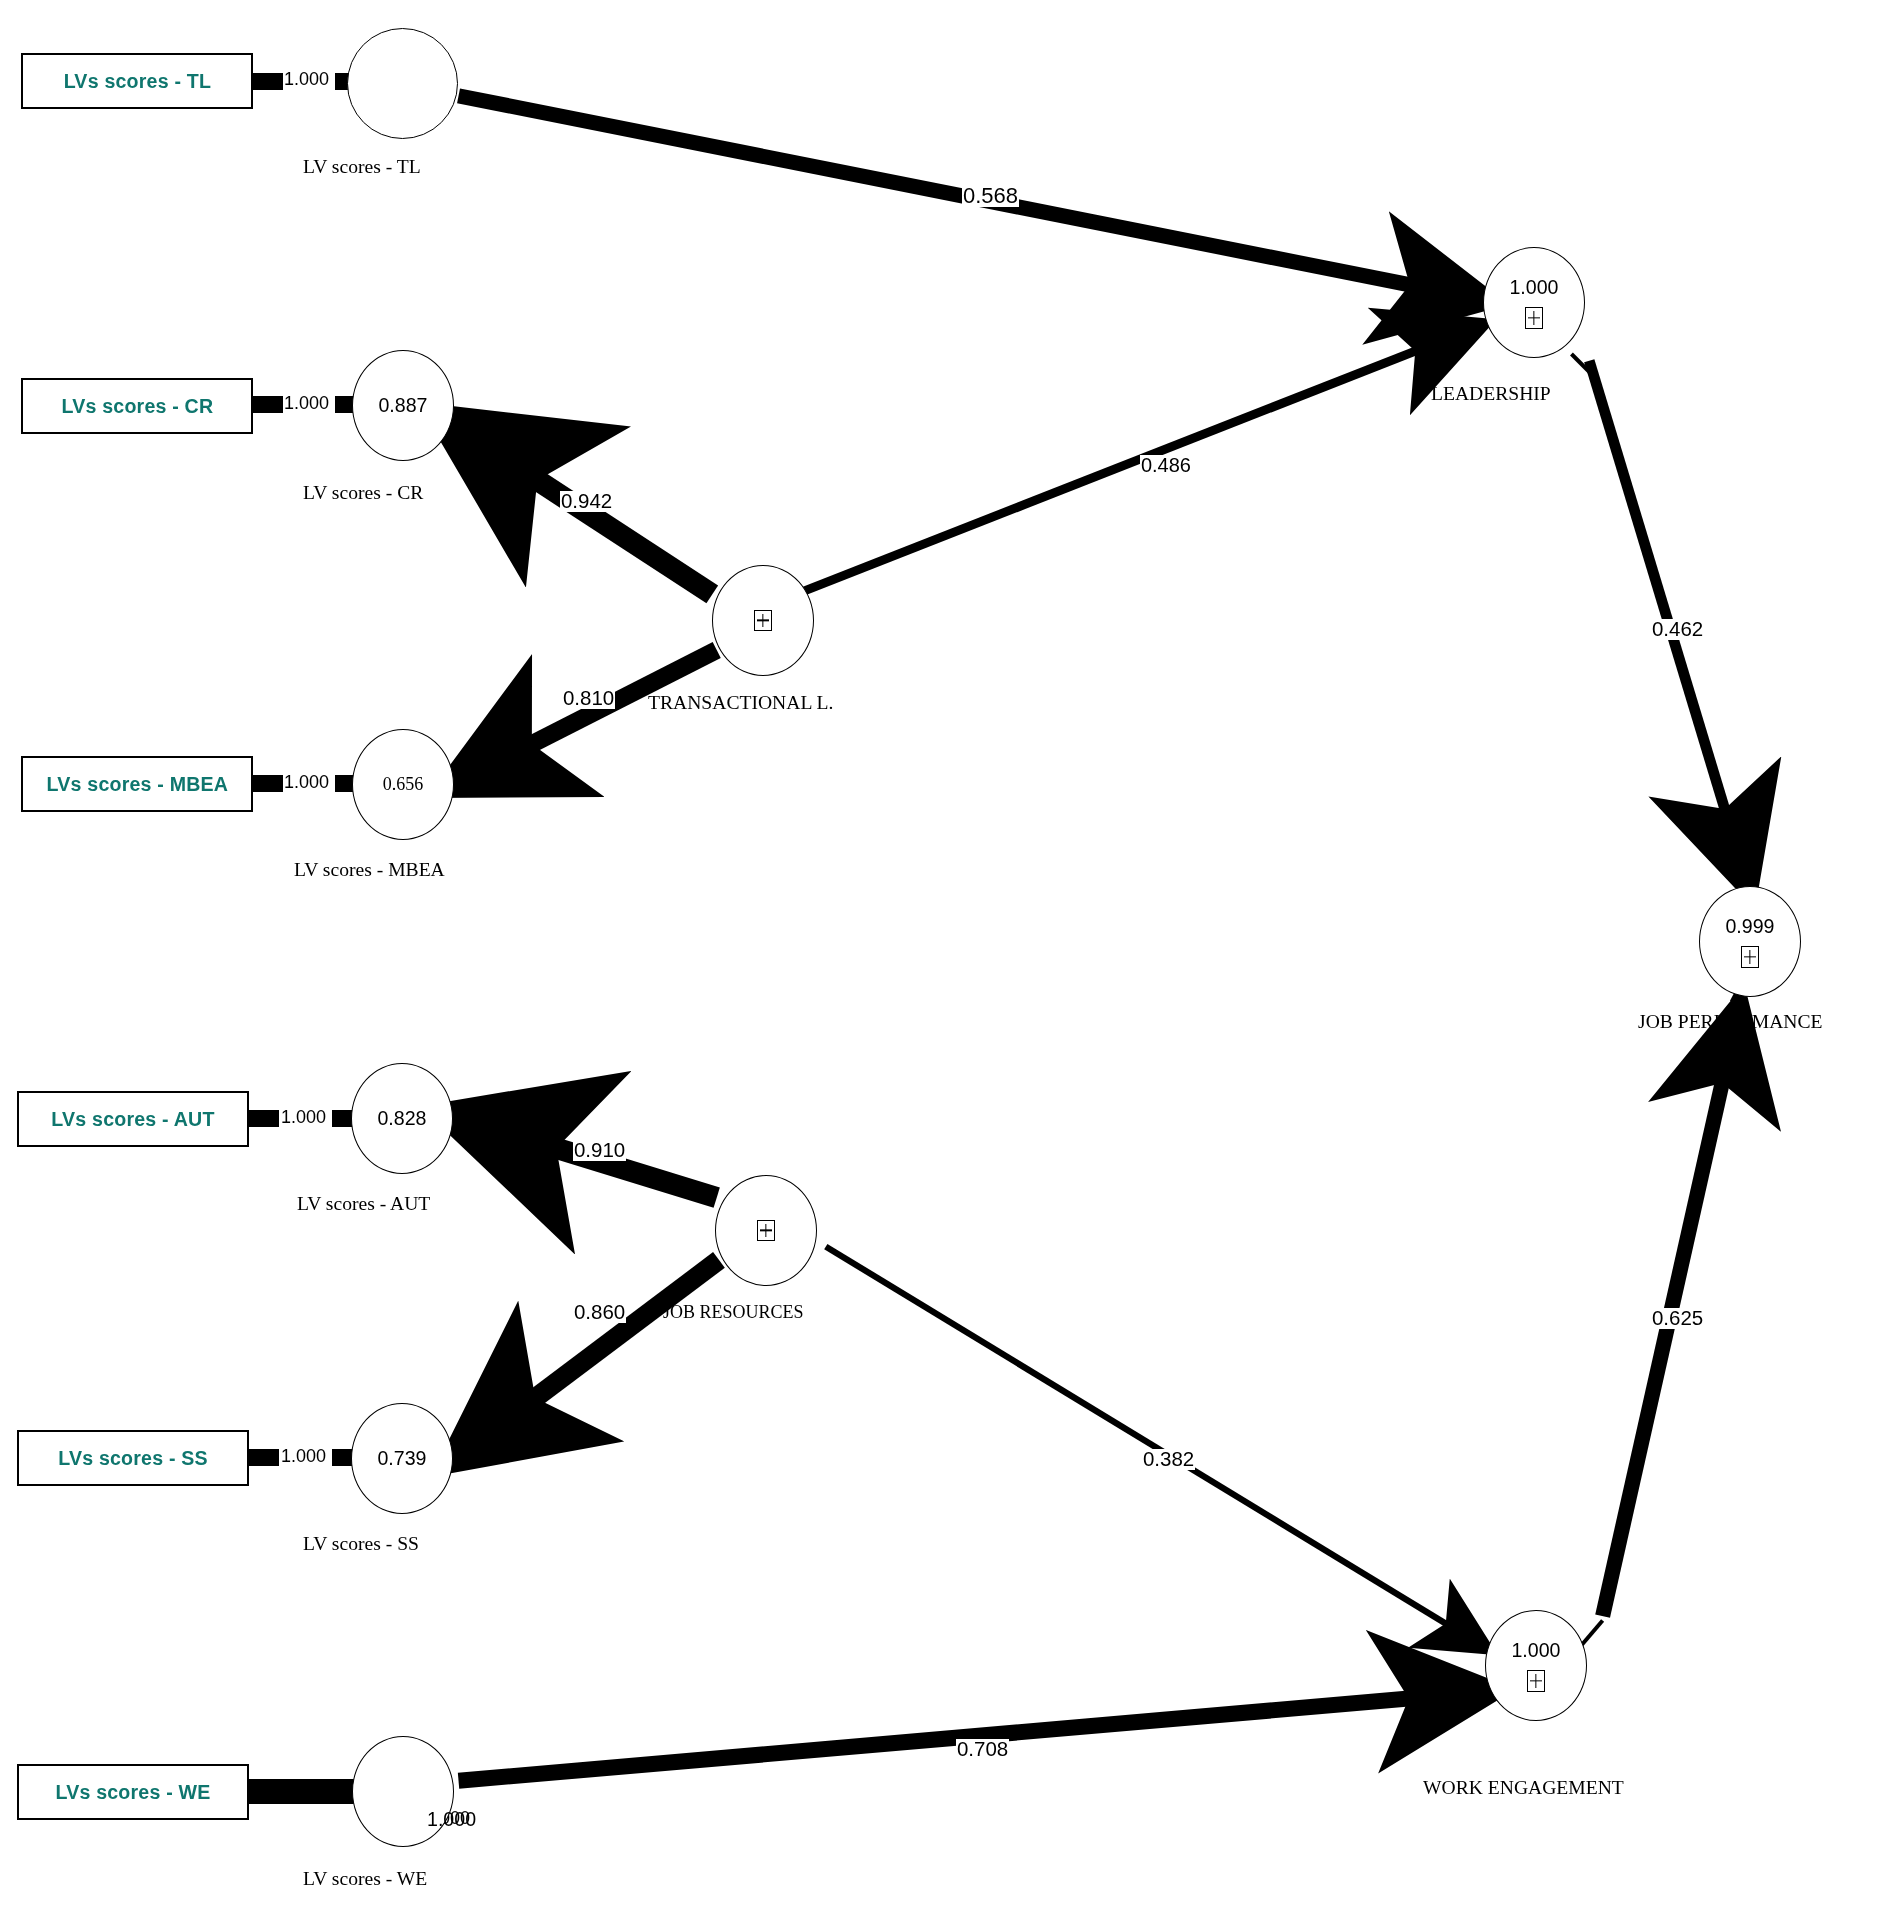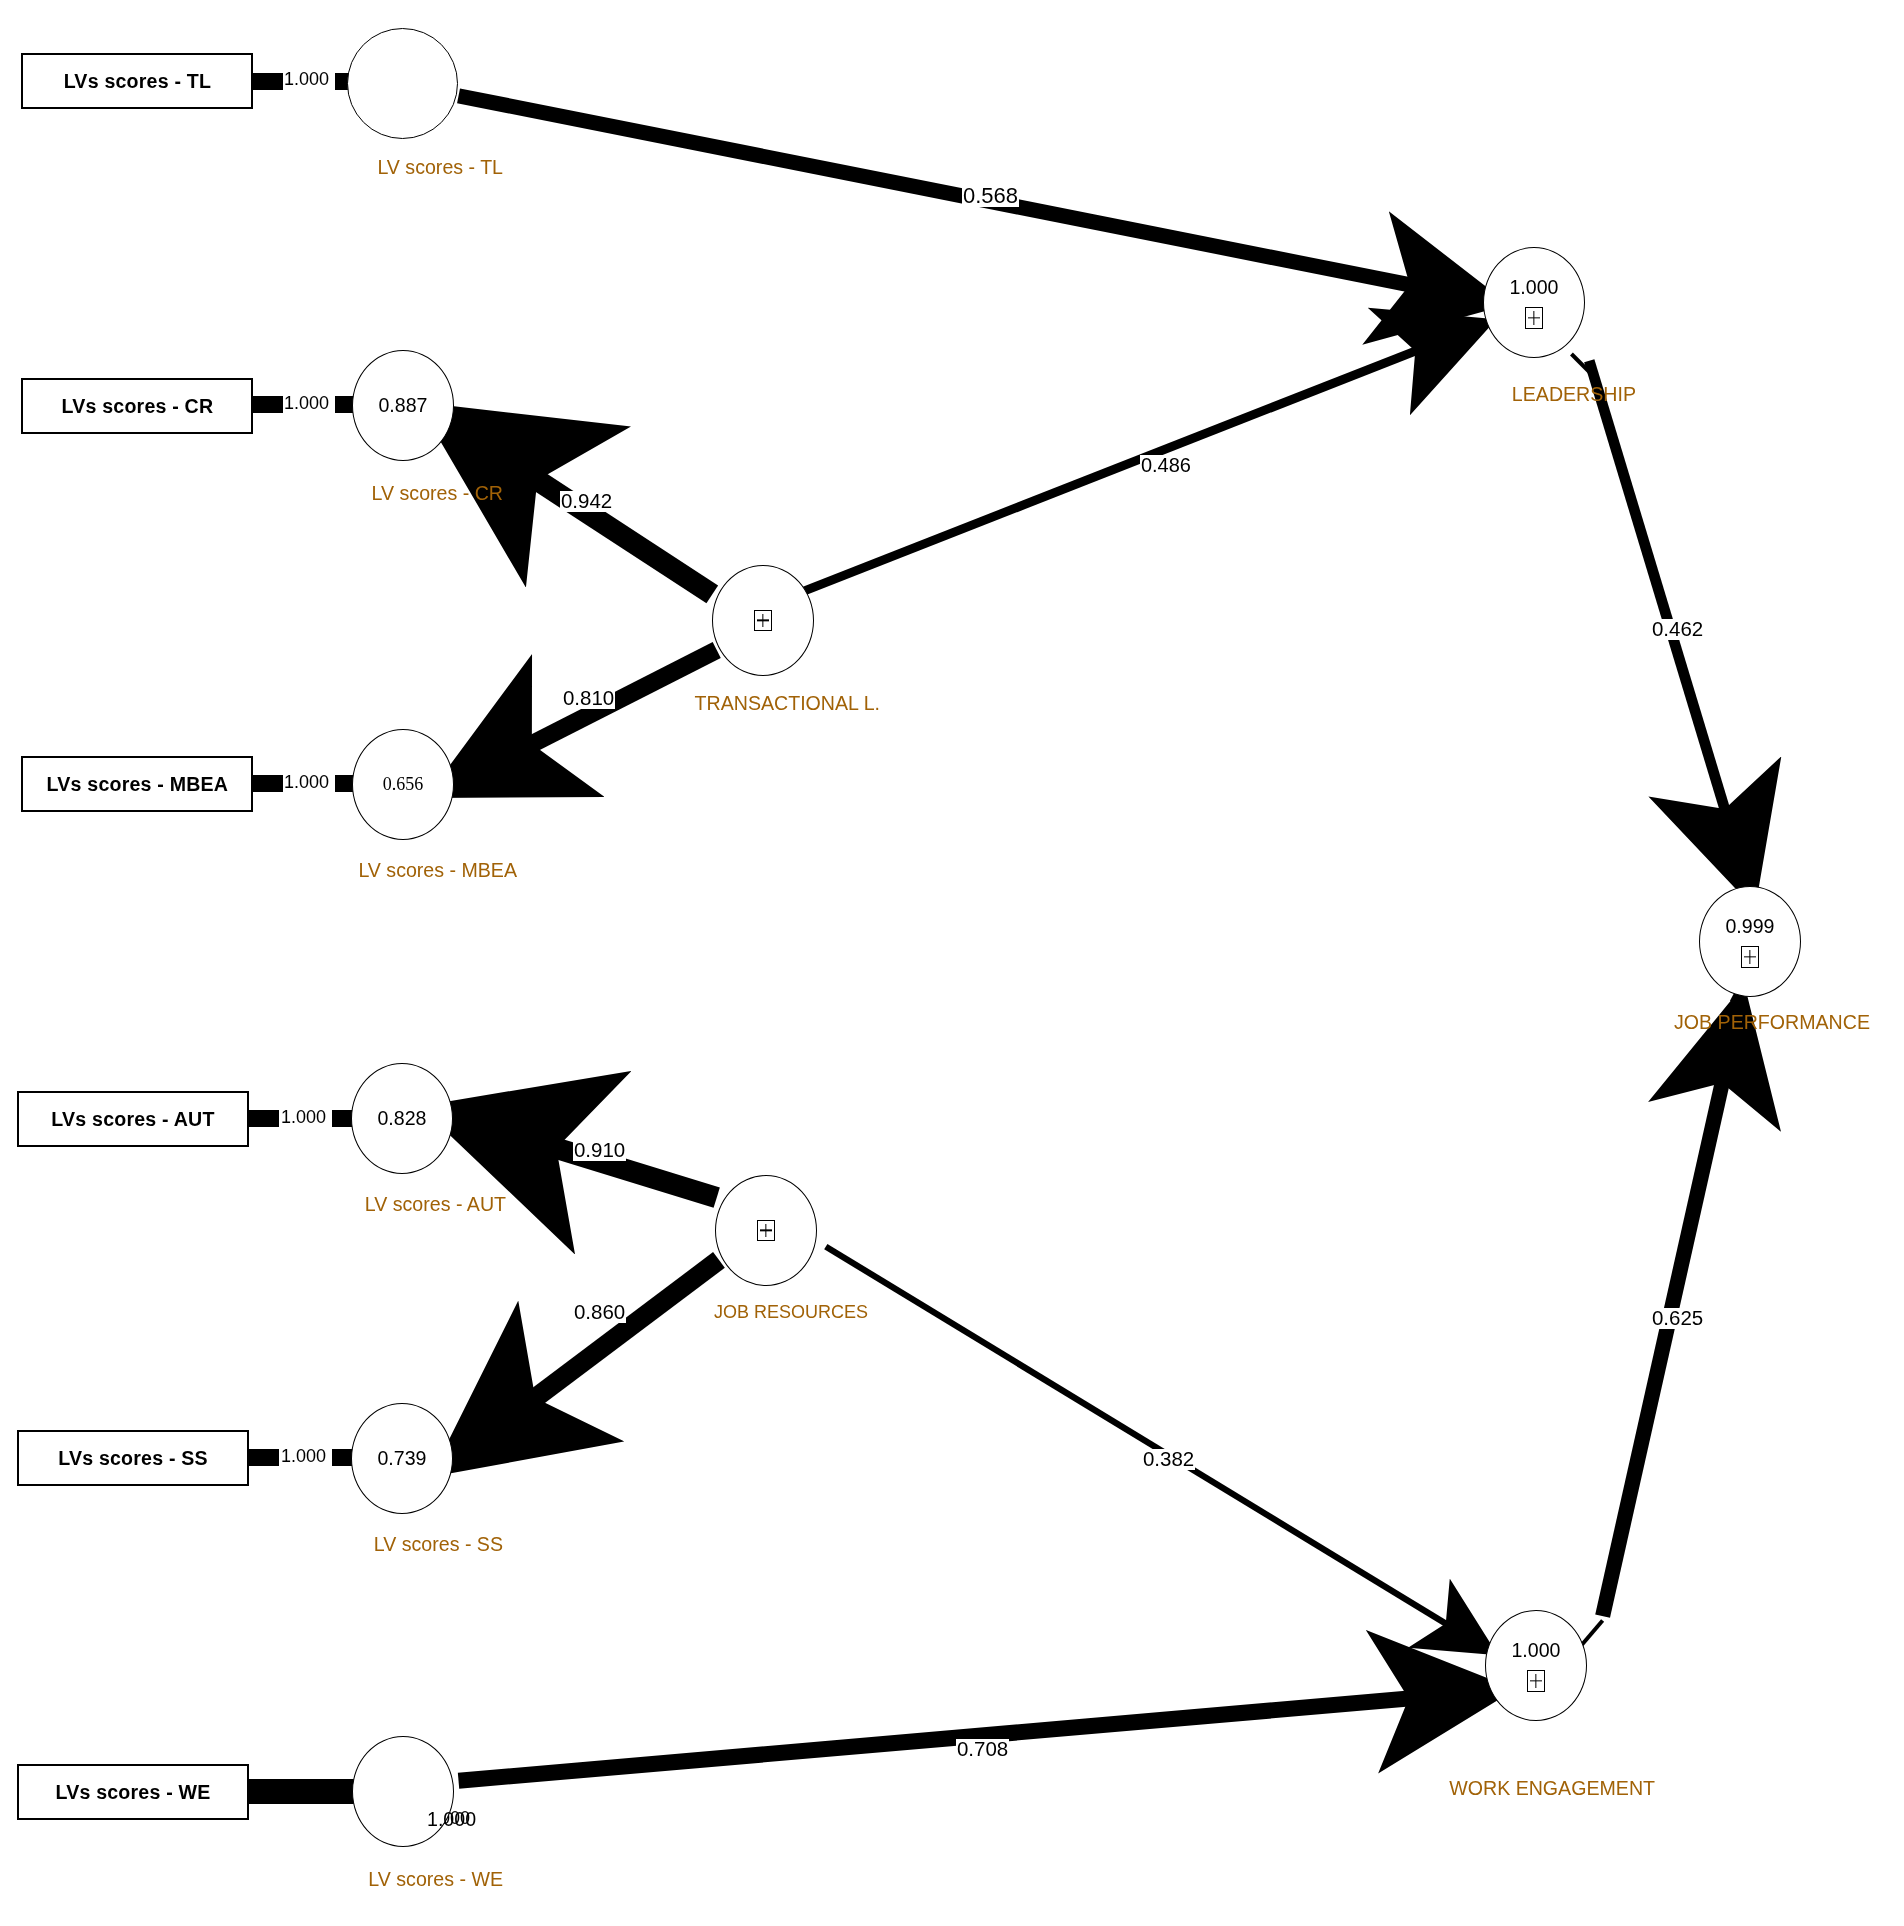--- a/index.html
+++ b/index.html
@@ -27,21 +27,21 @@
   
   .indicator-box {
     position: absolute;
     box-sizing: border-box;
     border: 2.2px solid #000000;
     background: #ffffff;
     display: flex;
     align-items: center;
     justify-content: center;
     font-weight: bold;
-    color: #000000;
+    color: #0f766e;
     letter-spacing: 0.2px;
   }
   
   .node-ellipse {
     position: absolute;
     box-sizing: border-box;
     border: 1.3px solid #000000;
     border-radius: 50%;
     background: #ffffff;
     display: flex;
@@ -75,23 +75,24 @@
   .plus-box::after {
     top: 50%;
     left: 14%;
     height: 1.3px;
     width: 72%;
     transform: translateY(-50%);
   }
   
   .node-caption {
     position: absolute;
-    color: #a16207;
+    color: #000000;
     white-space: nowrap;
-    text-align: right;
+    text-align: left;
+    font-family: Liberation Serif, serif;
   }
   
   .edge-label {
     position: absolute;
     color: #000000;
     background: #ffffff;
     white-space: nowrap;
     padding: 0 0.9px;
     line-height: 1;
   }

